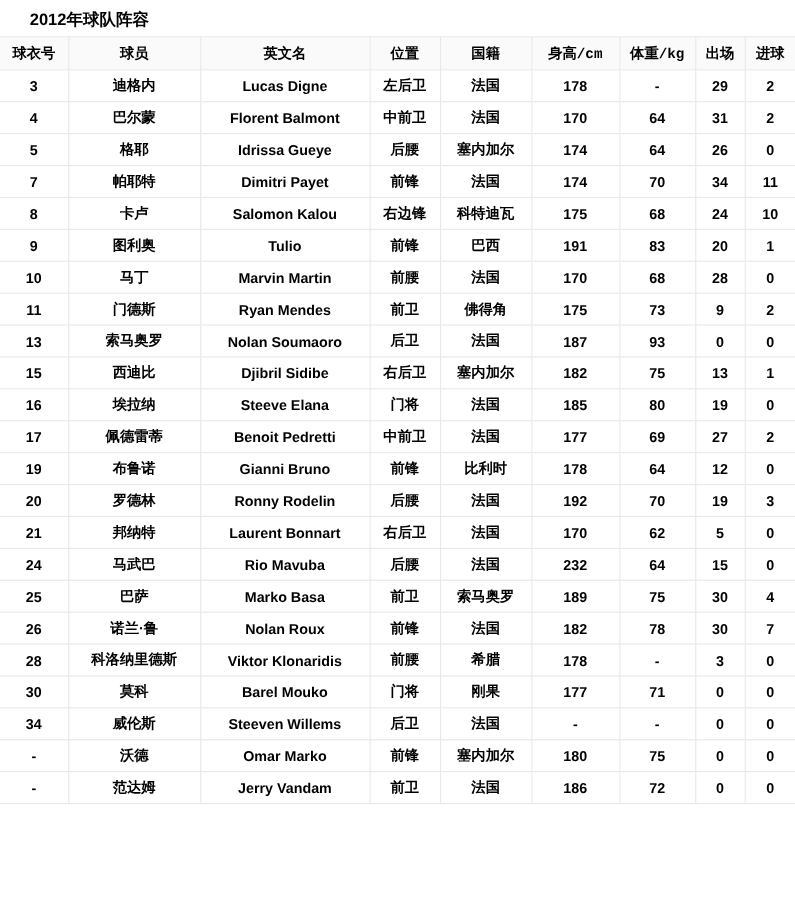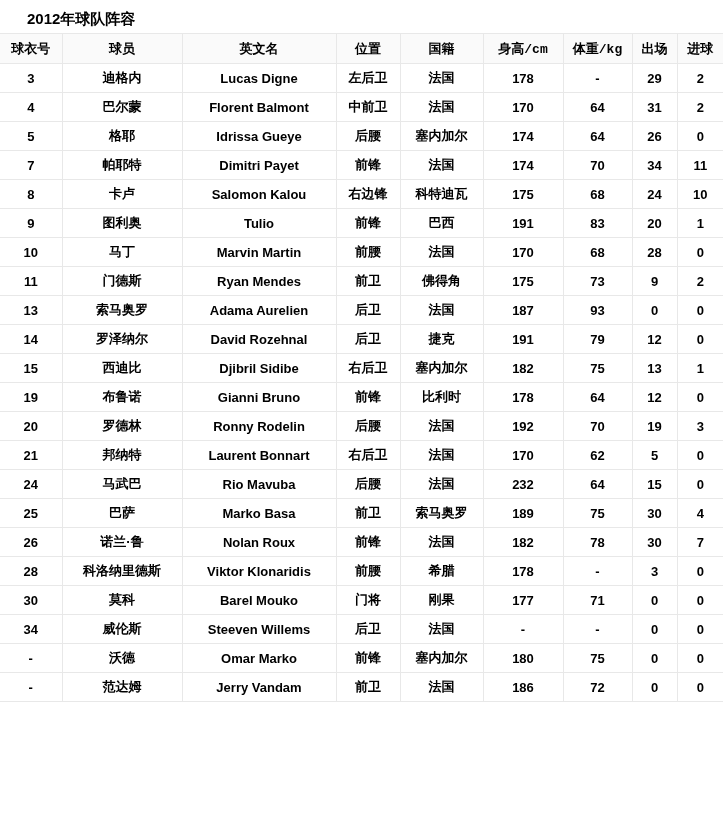--- a/index.html
+++ b/index.html
@@ -180,51 +180,62 @@
           <td>前卫</td>
           <td>佛得角</td>
           <td>175</td>
           <td>73</td>
           <td>9</td>
           <td>2</td>
         </tr>
         <tr>
           <td>13</td>
           <td>索马奥罗</td>
-          <td>Adama Aurelien</td>
+          <td>Nolan Soumaoro</td>
           <td>后卫</td>
           <td>法国</td>
           <td>187</td>
           <td>93</td>
           <td>0</td>
-          <td>0</td>
-        </tr>
-        <tr>
-          <td>14</td>
-          <td>罗泽纳尔</td>
-          <td>David Rozehnal</td>
-          <td>后卫</td>
-          <td>捷克</td>
-          <td>191</td>
-          <td>79</td>
-          <td>12</td>
           <td>0</td>
         </tr>
         <tr>
           <td>15</td>
           <td>西迪比</td>
           <td>Djibril Sidibe</td>
           <td>右后卫</td>
           <td>塞内加尔</td>
           <td>182</td>
           <td>75</td>
           <td>13</td>
           <td>1</td>
         </tr>
         <tr>
+          <td>16</td>
+          <td>埃拉纳</td>
+          <td>Steeve Elana</td>
+          <td>门将</td>
+          <td>法国</td>
+          <td>185</td>
+          <td>80</td>
+          <td>19</td>
+          <td>0</td>
+        </tr>
+        <tr>
+          <td>17</td>
+          <td>佩德雷蒂</td>
+          <td>Benoit Pedretti</td>
+          <td>中前卫</td>
+          <td>法国</td>
+          <td>177</td>
+          <td>69</td>
+          <td>27</td>
+          <td>2</td>
+        </tr>
+        <tr>
           <td>19</td>
           <td>布鲁诺</td>
           <td>Gianni Bruno</td>
           <td>前锋</td>
           <td>比利时</td>
           <td>178</td>
           <td>64</td>
           <td>12</td>
           <td>0</td>
         </tr>

